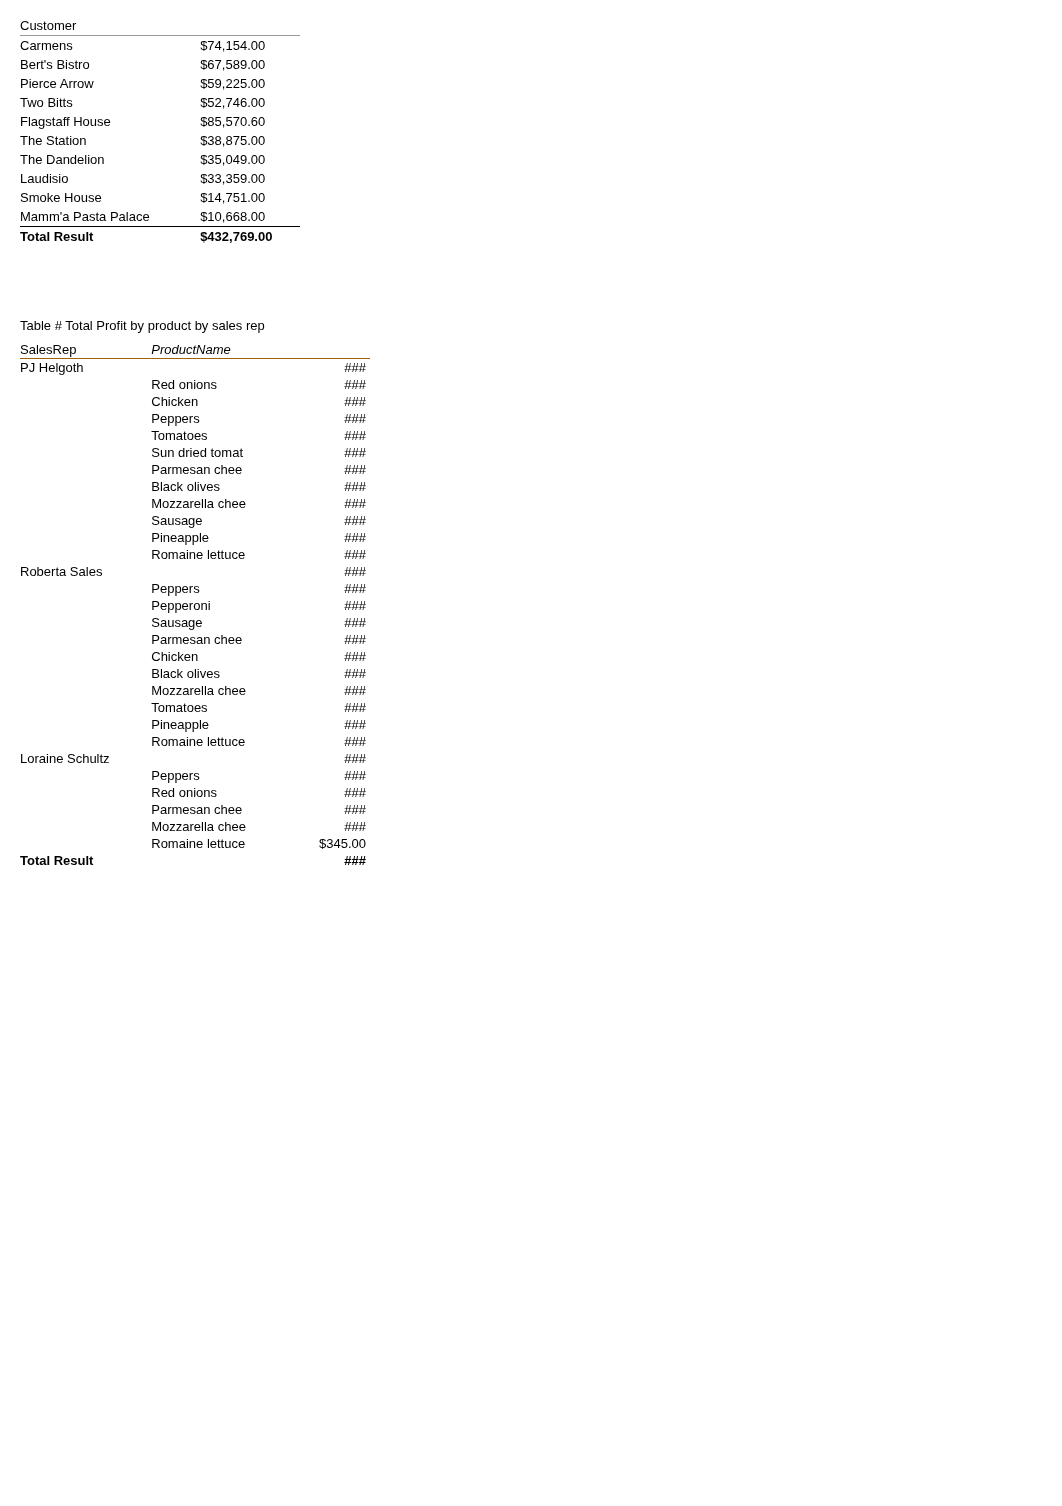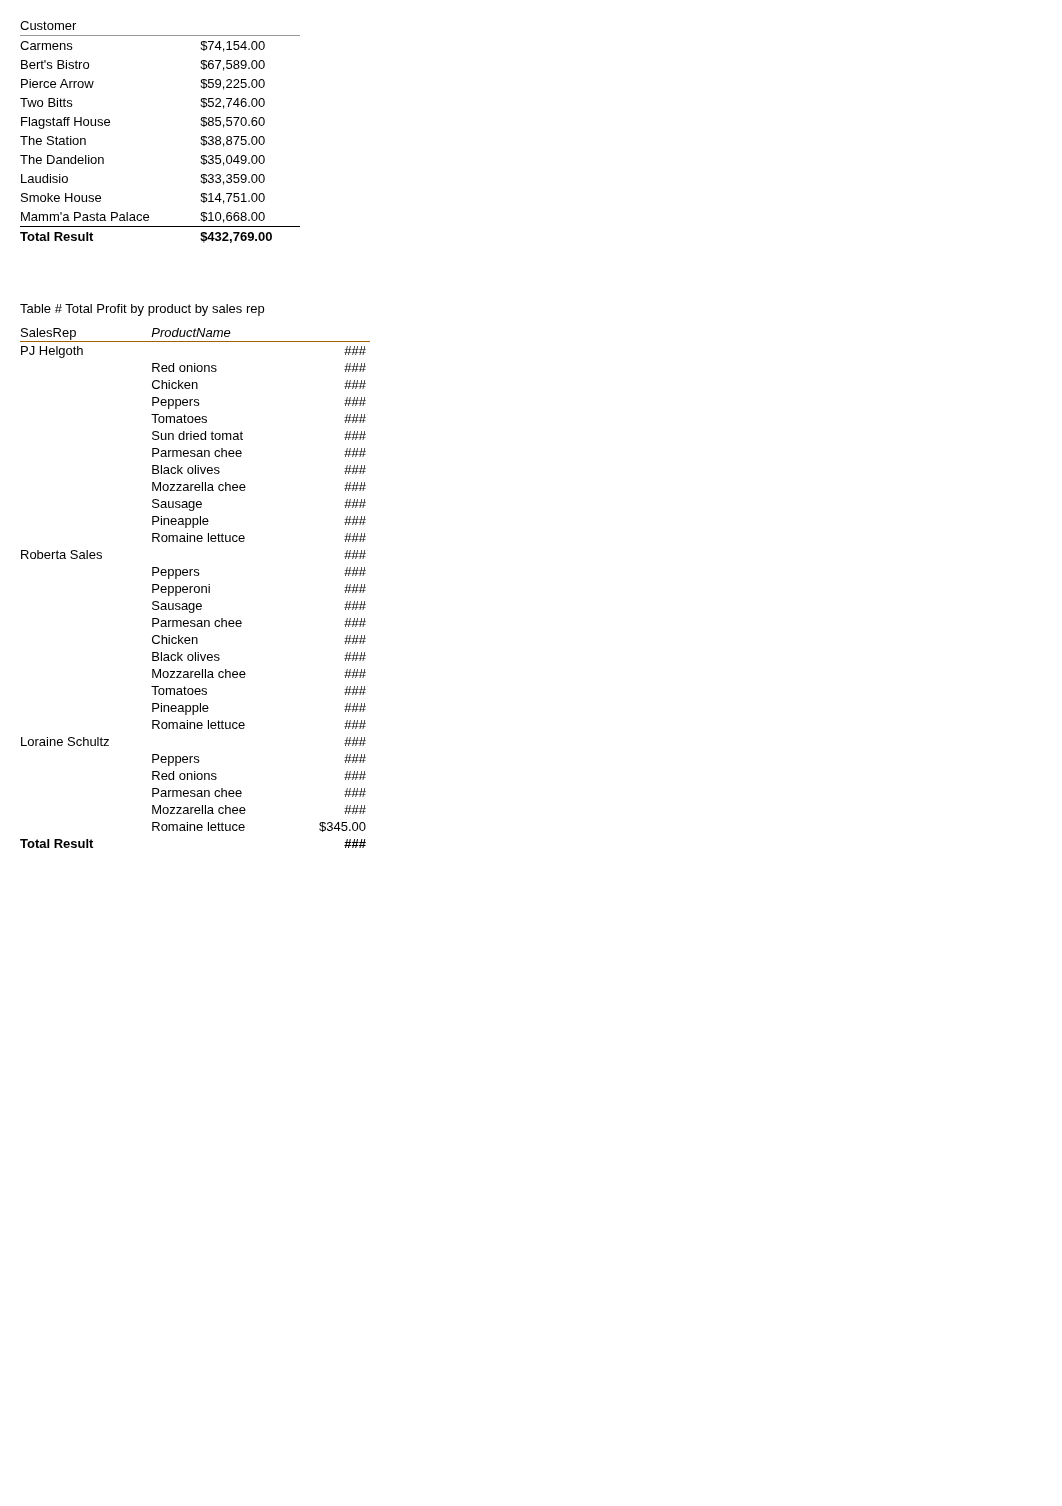--- a/index.html
+++ b/index.html
@@ -19,41 +19,41 @@
     .table-title {
       font-size: 13px;
       font-weight: normal;
       margin-bottom: 8px;
     }
     table {
       border-collapse: collapse;
       min-width: 280px;
     }
     .table1 {
-      margin-bottom: 30px;
+      margin-bottom: 39px;
     }
     .table1 td {
       padding: 2px 8px 2px 0;
       vertical-align: top;
     }
     .table1 td:nth-child(2) {
       text-align: left;
       padding-right: 4px;
     }
     .table1 .header-row td {
       border-bottom: 1px solid #999;
       font-weight: normal;
       padding-bottom: 2px;
     }
     .table1 .total-row td {
       font-weight: bold;
       border-top: 1px solid #000;
     }
     .table2-section {
-      margin-top: 10px;
+      margin-top: 18px;
     }
     .table2 {
       min-width: 350px;
     }
     .table2 td {
       padding: 1px 8px 1px 0;
       vertical-align: top;
     }
     .table2 .header-row td {
       border-bottom: 1px solid #a16207;

